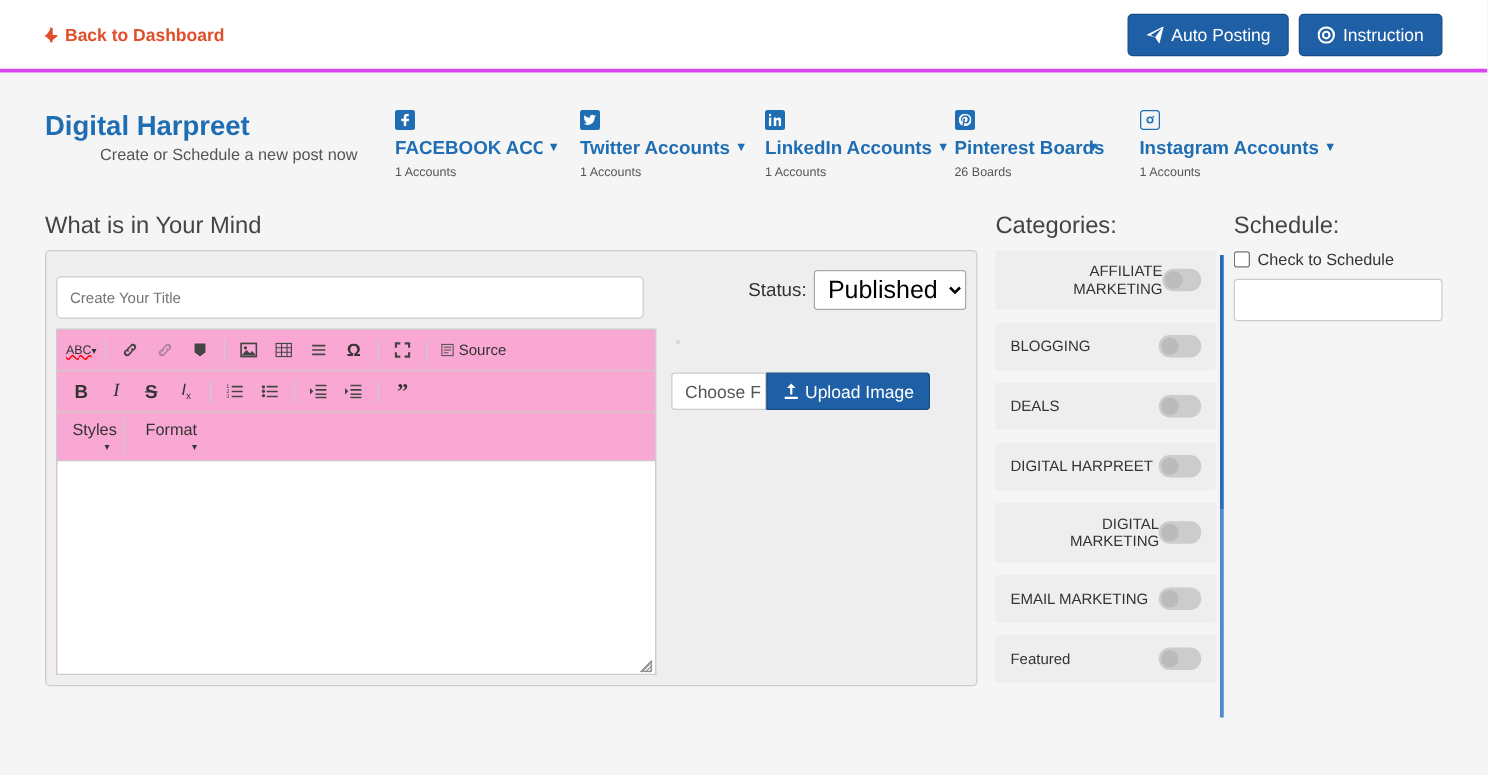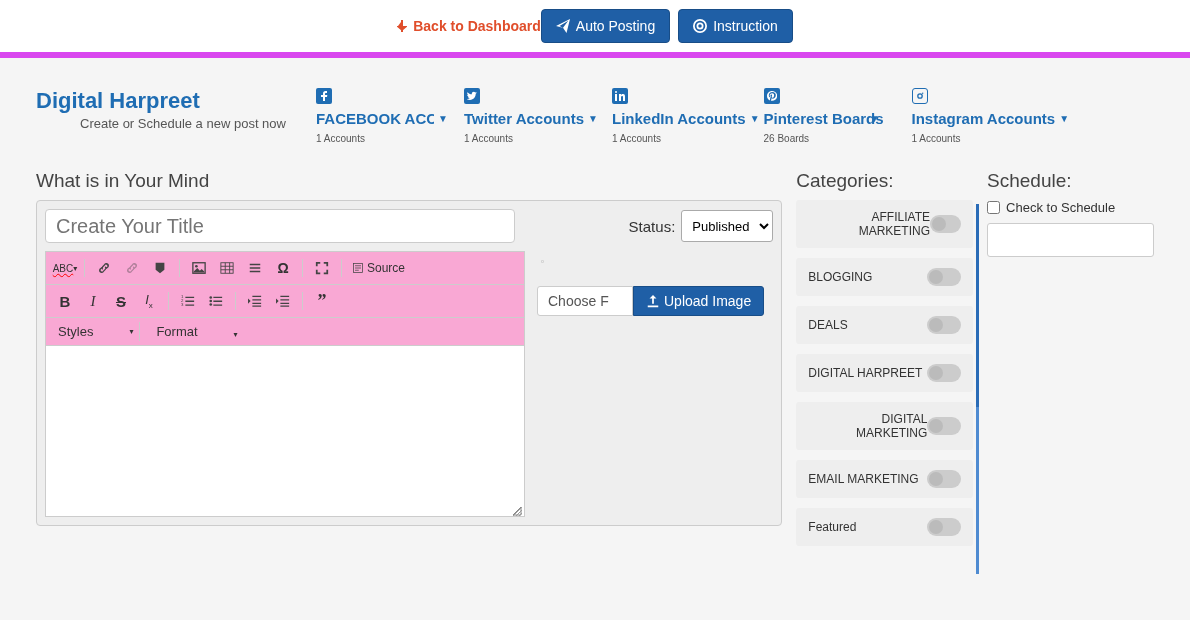--- a/index.html
+++ b/index.html
@@ -6,24 +6,24 @@
 body {
   font-family: -apple-system, BlinkMacSystemFont, "Segoe UI", Arial, sans-serif;
   background: #f5f5f5;
   color: #333;
   width: 1190px;
   height: 620px;
   overflow: hidden;
 }
 .topbar {
   background: #fff;
-  border-bottom: 6px solid #d946ef;
+  border-bottom: 3px solid #d946ef;
   padding: 10px 36px;
   display: flex;
-  justify-content: center;
+  justify-content: space-between;
   align-items: center;
   height: 58px;
 }
 .back-link {
   color: #e04e2b;
   font-weight: 600;
   font-size: 14px;
   cursor: pointer;
   display: flex;
   align-items: center;
@@ -128,34 +128,35 @@
   display: flex;
   gap: 14px;
   align-items: center;
 }
 .title-input {
   flex: 0 0 470px;
   height: 34px;
   border: 1px solid #ccc;
   border-radius: 4px;
   padding: 4px 10px;
-  font-size: 20px;
+  font-size: 12px;
   background: #fff;
+  margin-top: 12px;
 }
 .status-wrap {
   display: flex; align-items: center; gap: 6px;
   margin-left: auto;
 }
 .status-label { font-size: 15px; color: #333; }
 .status-select {
   height: 32px;
   border: 1px solid #aaa;
   border-radius: 3px;
   padding: 0 6px;
-  font-size: 13px;
+  font-size: 20px;
   background: #fff;
 }
 .editor-body {
   margin-top: 8px;
   display: flex;
   gap: 12px;
 }
 .ck {
   width: 480px;
   background: #f9a8d4;
@@ -191,25 +192,26 @@
   align-items: center;
 }
 .ck-toolbar3 {
   border-bottom: 1px solid #ccc;
   padding: 4px 6px;
   display: flex;
   gap: 10px;
   align-items: center;
 }
 .ck-dd {
-  display: inline-flex; align-items: center; gap: 16px;
+  display: inline-flex; align-items: center; gap: 2px;
   padding: 2px 6px;
   font-size: 13px; color: #333;
   cursor: pointer;
   border-right: 1px solid #ccc;
+  flex-direction: column;
 }
 .ck-dd-last { border-right: none; align-items: flex-end; }
 .ck-body {
   height: 170px;
   position: relative;
   background: #fff;
 }
 .ck-resize {
   position: absolute;
   right: 2px; bottom: 2px;
@@ -229,21 +231,21 @@
 .upload-row {
   display: flex;
 }
 .choose-file {
   background: #fff;
   border: 1px solid #ccc;
   border-radius: 3px 0 0 3px;
   padding: 6px 10px;
   font-size: 14px;
   color: #555;
-  width: 96px;
+  width: 76px;
   overflow: hidden;
   white-space: nowrap;
 }
 .upload-btn {
   background: #1f5fa6;
   color: #fff;
   border: 1px solid #184d87;
   border-radius: 0 3px 3px 0;
   padding: 6px 12px;
   font-size: 14px;

